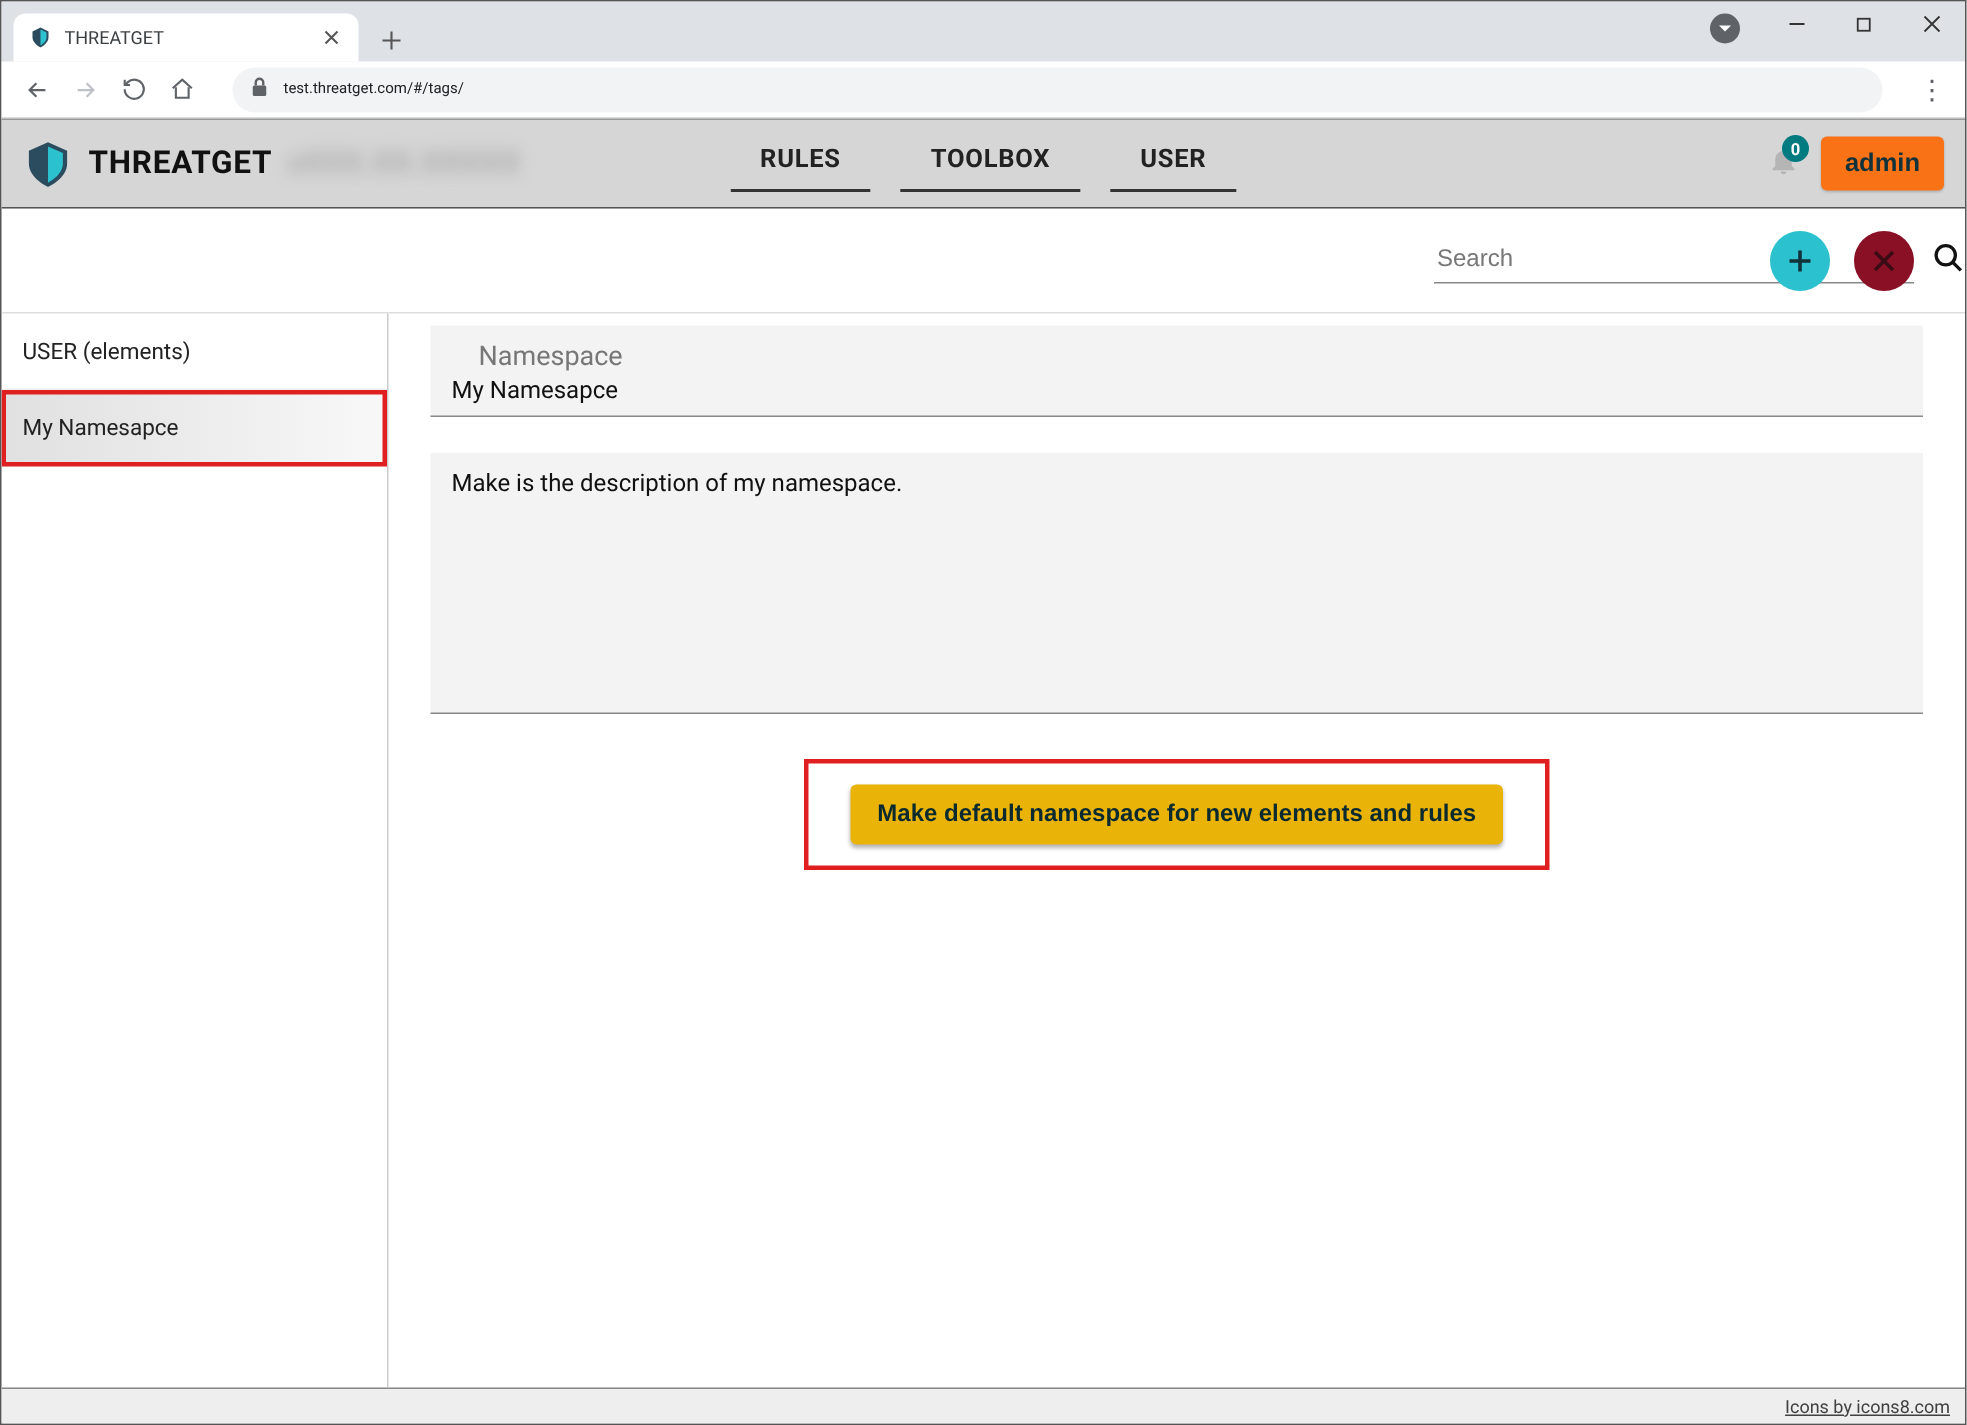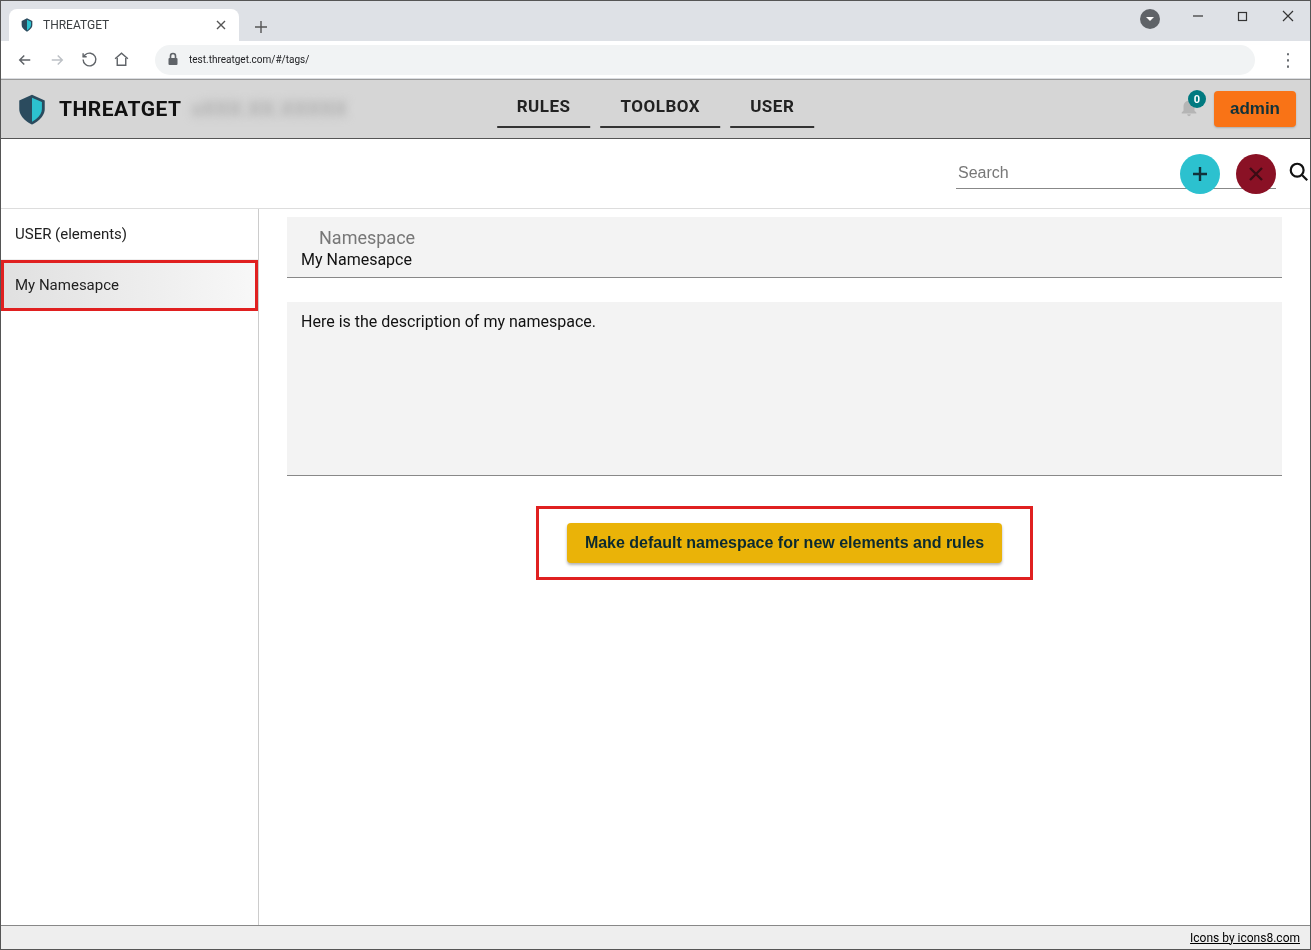--- a/index.html
+++ b/index.html
@@ -23,21 +23,21 @@
     .nav-icon.disabled { color: #bdc1c6; cursor: default; }
     .url-bar { flex: 1; display: flex; align-items: center; background: #f1f3f4; border-radius: 16px; height: 30px; margin: 0 8px 0 18px; padding: 0 12px; font-size: 10px; color: #202124; max-width: 1100px; }
     .lock-icon { width:12px; margin-right: 10px; color: #5f6368; }
     .kebab { width: 28px; display: inline-flex; align-items: center; justify-content: center; cursor: pointer; color: #5f6368; font-size: 18px; margin-left: auto; }
 
     
     .app-header { background: #d6d6d6; height: 60px; display: flex; align-items: center; padding: 0 14px; border-top: 1px solid #999; border-bottom: 1px solid #555; }
     .app-logo { width: 34px; height: 34px; margin-right: 10px; }
     .app-title { font-size: 21px; font-weight: 700; letter-spacing: 0.5px; color: #111; margin-right: 10px; }
     .app-version { font-size: 21px; font-weight: 600; color: #aaa; filter: blur(5px); }
-    .nav-tabs { display: flex; gap: 0; margin-left: auto; margin-right: auto; position: absolute; left: 50%; transform: translateX(-50%); }
+    .nav-tabs { display: flex; gap: 10px; margin-left: auto; margin-right: auto; position: absolute; left: 50%; transform: translateX(-50%); }
     .nav-tab { font-size: 17px; font-weight: 700; letter-spacing: 0.5px; color: #222; padding: 6px 20px 10px; border-bottom: 2px solid #333; cursor: pointer; margin: 0 5px; }
     .header-right { margin-left: auto; display: flex; align-items: center; gap: 14px; }
     .bell-wrap { position: relative; color: #999; cursor: pointer; }
     .badge { position: absolute; top: -6px; right: -6px; background: #017a80; color: #fff; min-width: 18px; height: 18px; border-radius: 9px; font-size: 11px; font-weight: 700; display: inline-flex; align-items: center; justify-content: center; }
     .admin-btn { background: #f97316; color: #11323a; font-weight: 700; font-size: 17px; border: none; border-radius: 4px; padding: 8px 16px; cursor: pointer; box-shadow: 0 1px 2px rgba(0,0,0,0.2); }
 
     
     .search-row { height: 70px; display: flex; align-items: center; justify-content: flex-end; border-bottom: 1px solid #ddd; position: relative; }
     .search-input { width: 320px; border: none; border-bottom: 1px solid #888; font-size: 16px; padding: 6px 2px; outline: none; background: transparent; }
     .search-input::placeholder { color: #777; }
@@ -57,21 +57,21 @@
     .field-block { background: #f3f3f3; border-bottom: 1px solid #888; padding: 10px 14px 8px; margin-bottom: 24px; }
     .field-block.desc { min-height: 174px; }
     .field-label { font-size: 18px; color: #777; margin-bottom: 2px; margin-left: 18px; }
     .field-value { font-size: 16px; color: #111; }
     .make-default-wrap { display: flex; justify-content: center; margin-top: 30px; }
     .make-default-highlight { border: 3px solid #e02020; padding: 14px 28px; display: inline-block; }
     .make-default-btn { background: #eab308; color: #0b2a30; font-weight: 700; font-size: 16px; border: none; border-radius: 4px; padding: 11px 18px; cursor: pointer; box-shadow: 0 2px 3px rgba(0,0,0,0.3); }
 
     
     .footer { height: 24px; background: #eee; border-top: 1px solid #888; display: flex; align-items: center; justify-content: flex-end; padding: 0 10px; font-size: 12px; }
-    .footer a { color: #000000; text-decoration: underline; }
+    .footer a { color: #404040; text-decoration: underline; }
   </style>
 </head>
 <body>
 
 <div class="browser-chrome">
   <div class="titlebar">
     <div class="tab">
       <span class="tab-favicon">
         <svg viewBox="0 0 24 24" width="16" height="16">
             <path d="M12 2 L20 6 L20 12 C20 18 12 22 12 22 C12 22 4 18 4 12 L4 6 Z" fill="#2b4b5e"></path>
@@ -200,21 +200,21 @@
     <div class="sidebar-item highlight">
       <span>My Namesapce</span>
     </div>
   </div>
   <div class="content">
     <div class="field-block">
       <div class="field-label">Namespace</div>
       <div class="field-value">My Namesapce</div>
     </div>
     <div class="field-block desc">
-      <div class="field-value">Here is the description of my namespace.</div>
+      <div class="field-value">Make is the description of my namespace.</div>
     </div>
     <div class="make-default-wrap">
       <div class="make-default-highlight">
         <button class="make-default-btn">Make default namespace for new elements and rules</button>
       </div>
     </div>
   </div>
 </div>
 
 <div class="footer">

